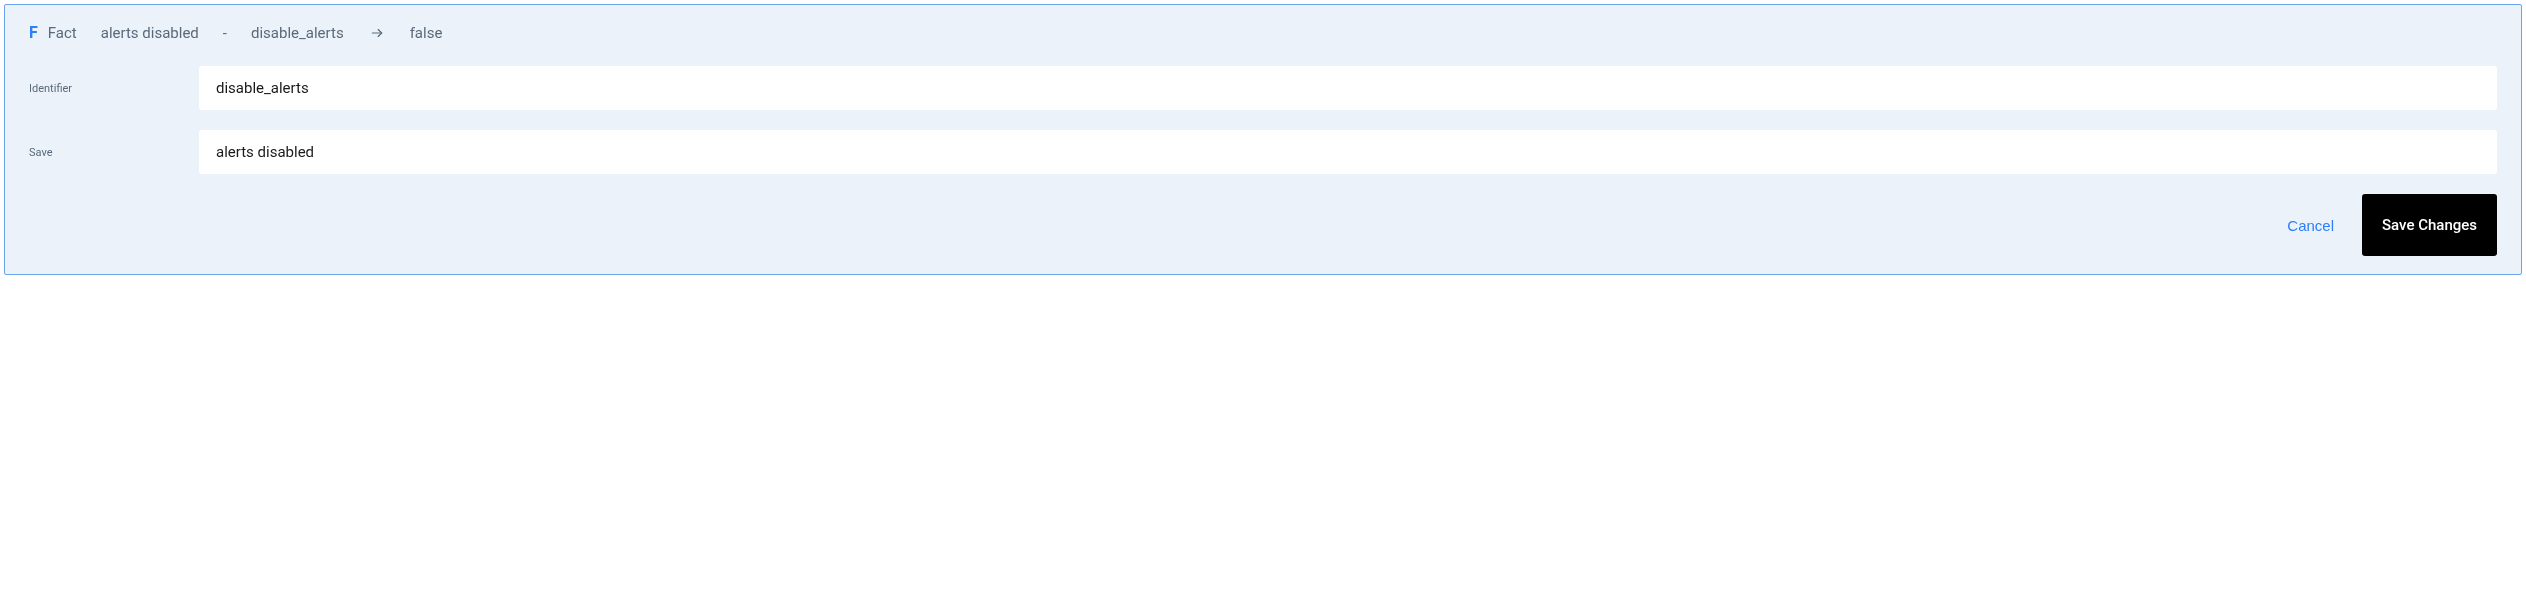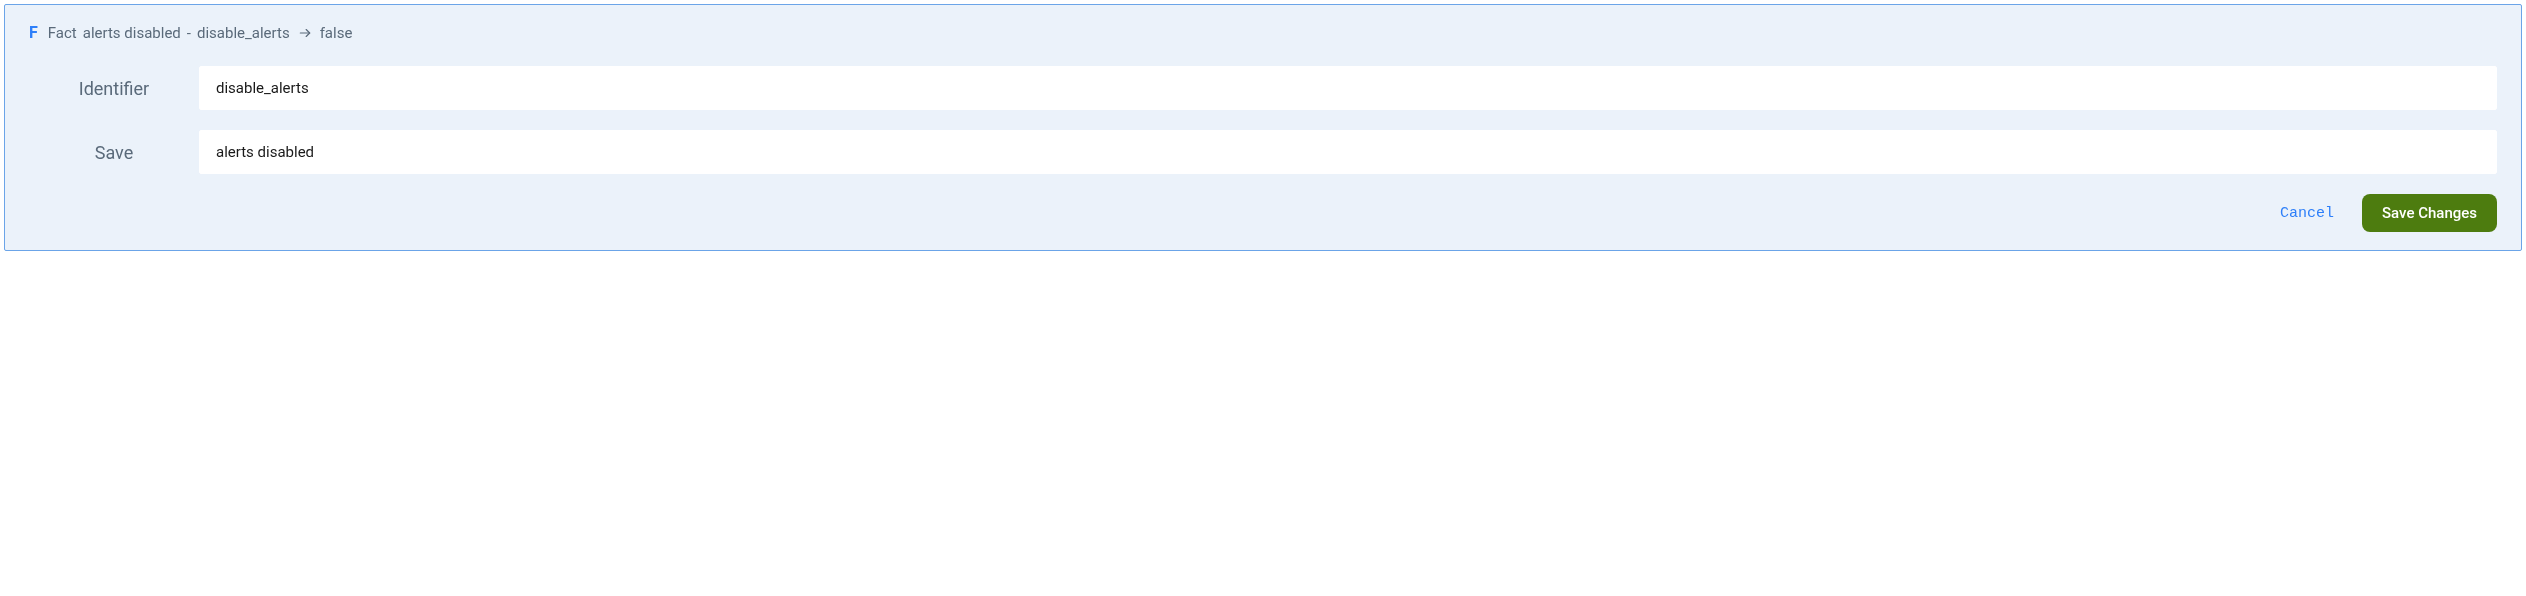--- a/index.html
+++ b/index.html
@@ -32,33 +32,32 @@
       font-size: 16px;
     }
     .header .arrow-icon {
       display: inline-flex;
       align-items: center;
       margin: 0 2px;
     }
     .header .breadcrumb-text {
       display: inline-flex;
       align-items: center;
-      gap: 6px;
+      gap: 24px;
     }
     .form-row {
       display: flex;
       align-items: center;
       margin-bottom: 20px;
     }
     .form-label {
       width: 170px;
       color: #5a6a7a;
-      font-size: 18px;
+      font-size: 11px;
       flex-shrink: 0;
-      text-align: center;
     }
     .form-input {
       flex: 1;
       height: 44px;
       padding: 0 16px;
       font-size: 15px;
       color: #1a1a1a;
       background: #ffffff;
       border: 1px solid #ffffff;
       border-radius: 2px;
@@ -77,31 +76,31 @@
       margin-top: 8px;
     }
     .btn-cancel {
       background: transparent;
       border: none;
       color: #2d7ff9;
       font-size: 15px;
       font-weight: 500;
       cursor: pointer;
       padding: 8px 4px;
-      font-family: Liberation Mono, monospace;
+      font-family: Liberation Sans, sans-serif;
     }
     .btn-save {
-      background: #4d7c0f;
+      background: #000000;
       border: none;
       color: #ffffff;
       font-size: 15px;
       font-weight: 500;
       cursor: pointer;
-      padding: 10px 20px;
-      border-radius: 8px;
+      padding: 22px 20px;
+      border-radius: 3px;
       font-family: inherit;
     }
   </style>
 </head>
 <body>
 
 <div class="panel">
 
   <div class="header">
     <span class="fact-icon">F</span>

